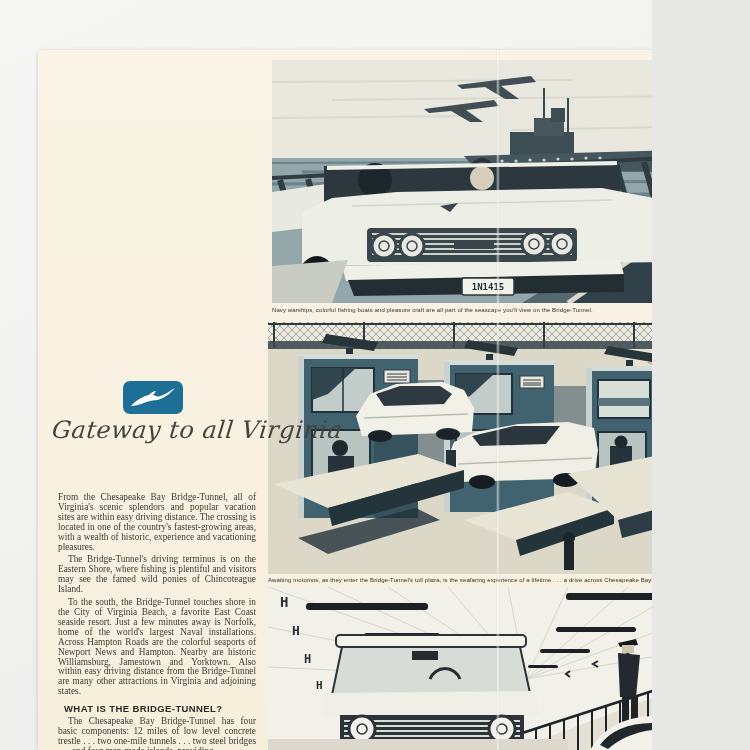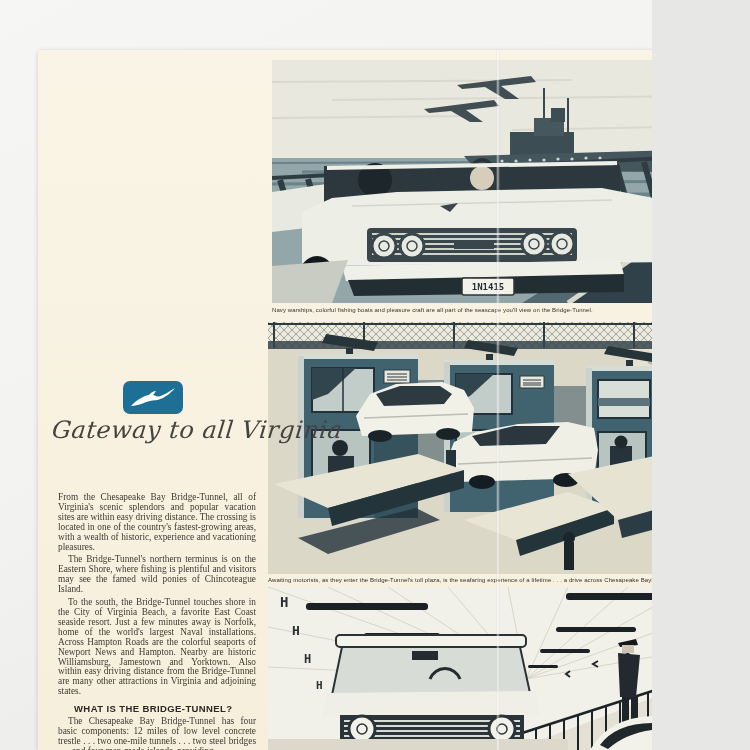--- a/index.html
+++ b/index.html
@@ -19,21 +19,21 @@
   .cap{position:absolute;font-size:6px;line-height:7px;color:#33312c;letter-spacing:.1px;}
   .logo{position:absolute;left:85px;top:331px;width:60px;height:33px;border-radius:7px;
     display:flex;align-items:center;justify-content:center;}
   .script-title{position:absolute;left:14px;top:366px;width:240px;
     font-family:"DejaVu Serif",serif;font-style:italic;font-size:24px;color:#45433e;
     transform:skewX(-6deg);letter-spacing:.5px;white-space:nowrap;}
   .copy{position:absolute;left:20px;top:443px;width:198px;color:#3e3a33;
     font-family:"Liberation Serif",serif;font-size:9.3px;line-height:9.9px;text-align:justify;}
   .copy p{margin:0 0 3px 0;}
   .copy p.ind{text-indent:10px;}
-  .sec-head{margin:7px 0 3px 16px;font-family:"Liberation Sans",sans-serif;
+  .sec-head{margin:7px 0 3px 6px;font-family:"Liberation Sans",sans-serif;
     font-weight:bold;font-size:9.5px;letter-spacing:.4px;color:#2b2722;}
 </style>
 </head>
 <body>
 
 <div class="scene">
   <div class="paper">
 
     <svg class="illus" style="left:234px;top:10px;" width="436" height="243" viewBox="0 0 436 243">
       <rect x="0" y="0" width="436" height="243" fill="#e9e8df"></rect>
@@ -368,21 +368,21 @@
     <div class="logo" style="background:#1e6f95;">
       <svg width="48" height="24" viewBox="0 0 48 24">
         <path d="M2 20 C10 12 18 8 24 9 C27 9.5 28 11 30 10.5 C36 9 42 4 46 2 C41 8 35 12 30 13.5 C26 14.8 22 14 16 16.5 C11 18.5 6 20 2 20 Z" fill="#ffffff"></path>
         <path d="M20 9 C22 6.5 25 5 27 5 C26 6.5 25 8 24 9 Z" fill="#ffffff"></path>
       </svg>
     </div>
     <div class="script-title">Gateway to all Virginia</div>
 
     <div class="copy">
       <p>From the Chesapeake Bay Bridge-Tunnel, all of Virginia's scenic splendors and popular vacation sites are within easy driving distance. The crossing is located in one of the country's fastest-growing areas, with a wealth of historic, experience and vacationing pleasures.</p>
-      <p class="ind">The Bridge-Tunnel's northern terminus is on the Eastern Shore, where fishing is plentiful and visitors may see the famed wild ponies of Chincoteague Island.</p>
+      <p class="ind">The Bridge-Tunnel's driving terminus is on the Eastern Shore, where fishing is plentiful and visitors may see the famed wild ponies of Chincoteague Island.</p>
       <p class="ind">To the south, the Bridge-Tunnel touches shore in the City of Virginia Beach, a favorite East Coast seaside resort. Just a few minutes away is Norfolk, home of the world's largest Naval installations. Across Hampton Roads are the colorful seaports of Newport News and Hampton. Nearby are historic Williamsburg, Jamestown and Yorktown. Also within easy driving distance from the Bridge-Tunnel are many other attractions in Virginia and adjoining states.</p>
       <div class="sec-head">WHAT IS THE BRIDGE-TUNNEL?</div>
       <p class="ind">The Chesapeake Bay Bridge-Tunnel has four basic components: 12 miles of low level concrete trestle . . . two one-mile tunnels . . . two steel bridges . . . and four man-made islands, providing</p>
     </div>
 
     <div class="crease"></div>
     <div class="curl"></div>
   </div>
 </div>
 

